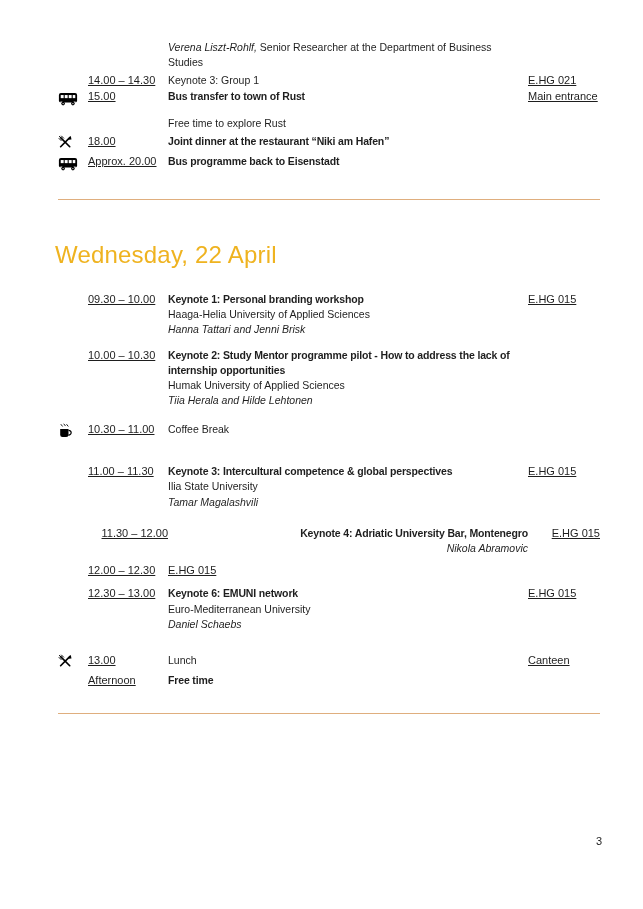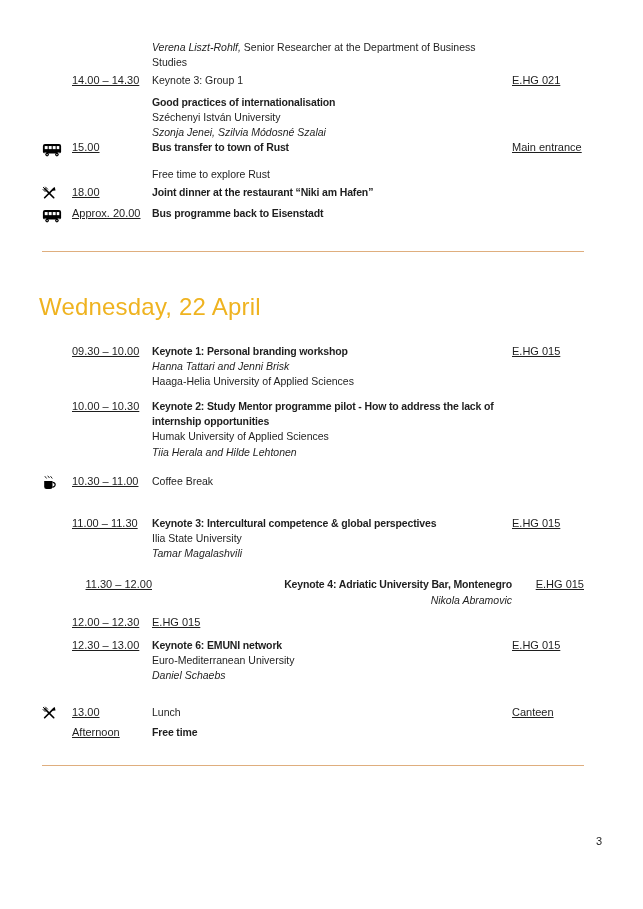--- a/index.html
+++ b/index.html
@@ -8,21 +8,21 @@
     width: 643px;
     height: 909px;
     margin: 0 auto;
     background: #ffffff;
     font-family: "Liberation Sans", sans-serif;
     color: #1e1e1e;
     overflow: hidden;
   }
   .content {
     position: absolute;
-    left: 42px;
+    left: 58px;
     top: 40px;
     width: 542px;
   }
   .day-heading {
     font-size: 24px;
     line-height: 30px;
     font-weight: 400;
     color: var(--accent, #EFB320);
     letter-spacing: 0.2px;
     margin-left: -3px;
@@ -79,30 +79,20 @@
           </div>
           <div class="cell room-cell"></div>
         </div>
         <div class="row" style="margin-top: 3px;">
           <div class="cell icon-cell"></div>
           <div class="cell time-cell">14.00 – 14.30</div>
           <div class="cell body-cell">
             <div class="line"><span class="seg-regular">Keynote 3: Group 1</span></div>
           </div>
           <div class="cell room-cell">E.HG 021</div>
-        </div>
-        <div class="row" style="margin-top: 6px;">
-          <div class="cell icon-cell"></div>
-          <div class="cell time-cell"></div>
-          <div class="cell body-cell">
-            <div class="line"><span class="seg-bold">Good practices of internationalisation</span></div>
-            <div class="line"><span class="seg-regular">Széchenyi István University</span></div>
-            <div class="line"><span class="seg-italic">Szonja Jenei, Szilvia Módosné Szalai</span></div>
-          </div>
-          <div class="cell room-cell"></div>
         </div>
         <div class="row" style="margin-top: 0px;">
           <div class="cell icon-cell">
             <svg width="20" height="17" viewBox="0 0 22 18">
               <rect x="1" y="3" width="20" height="10.5" rx="2.2" fill="#000"></rect>
               <rect x="3" y="5.2" width="3.2" height="3.4" fill="#fff"></rect>
               <rect x="7.4" y="5.2" width="3.2" height="3.4" fill="#fff"></rect>
               <rect x="11.8" y="5.2" width="3.2" height="3.4" fill="#fff"></rect>
               <rect x="16.2" y="5.2" width="2.8" height="3.4" fill="#fff"></rect>
               <rect x="2.6" y="12.4" width="2.2" height="1.4" fill="#fff"></rect>
@@ -172,22 +162,22 @@
         </div>
         <hr class="divider" style="margin-top: 27px;">
       </section>
       <section>
         <div class="day-heading" style="margin-top: 40px;">Wednesday, 22 April</div>
         <div class="row" style="margin-top: 22px;">
           <div class="cell icon-cell"></div>
           <div class="cell time-cell">09.30 – 10.00</div>
           <div class="cell body-cell">
             <div class="line"><span class="seg-bold">Keynote 1: Personal branding workshop</span></div>
+            <div class="line"><span class="seg-regular">Haaga-Helia University of Applied Sciences</span></div>
             <div class="line"><span class="seg-italic">Hanna Tattari and Jenni Brisk</span></div>
-            <div class="line"><span class="seg-regular">Haaga-Helia University of Applied Sciences</span></div>
           </div>
           <div class="cell room-cell">E.HG 015</div>
         </div>
         <div class="row" style="margin-top: 10px;">
           <div class="cell icon-cell"></div>
           <div class="cell time-cell">10.00 – 10.30</div>
           <div class="cell body-cell">
             <div class="line"><span class="seg-bold">Keynote 2: Study Mentor programme pilot - How to address the lack of</span></div>
             <div class="line"><span class="seg-bold">internship opportunities</span></div>
             <div class="line"><span class="seg-regular">Humak University of Applied Sciences</span></div>

